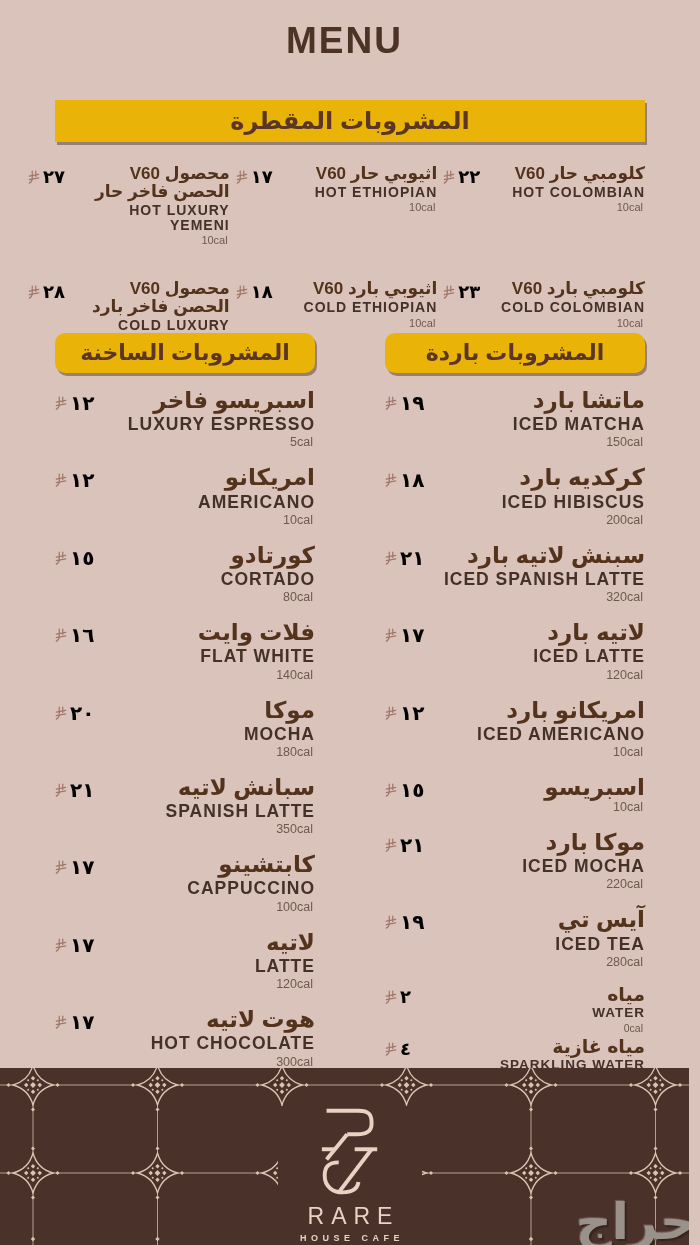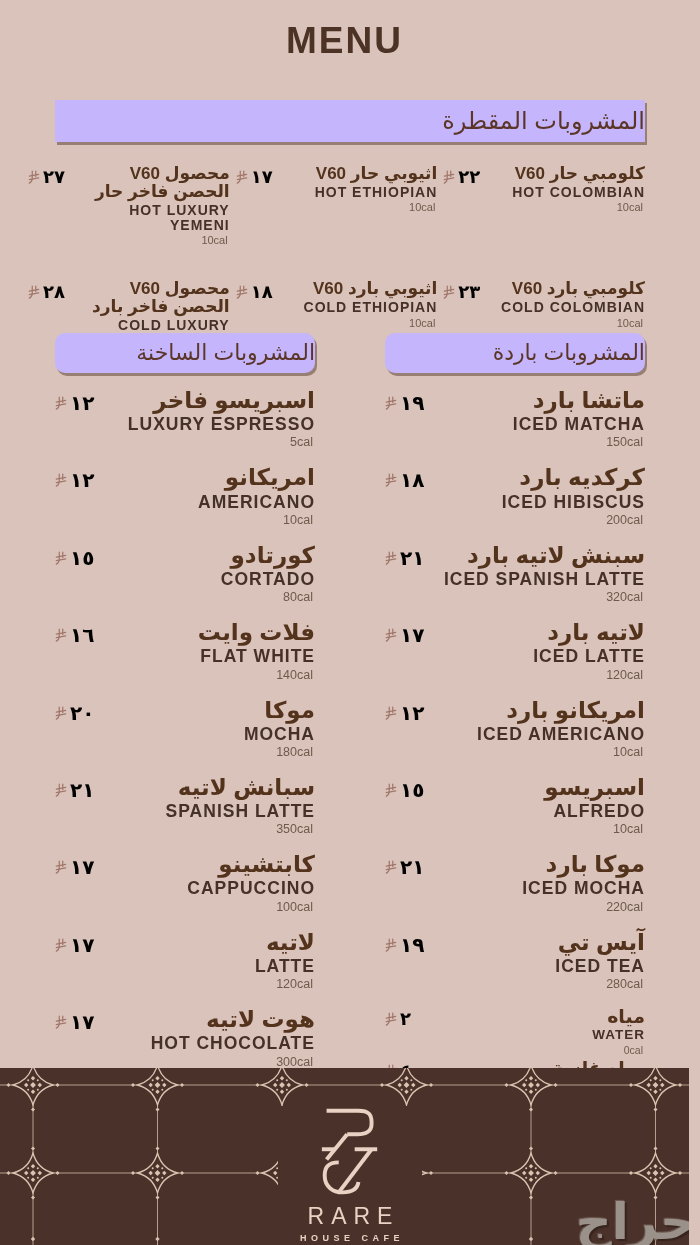--- a/index.html
+++ b/index.html
@@ -4,21 +4,21 @@
 <style>
   html,body{margin:0;padding:0;background:#d9c3ba;}
   .page{position:relative;width:689px;height:1245px;background:#d9c3ba;overflow:hidden;
         font-family:"Liberation Sans","DejaVu Sans",sans-serif;color:#54331d;}
 
   
   .menu-title{position:absolute;top:20px;left:0;right:0;margin:0;text-align:center;
               font-size:37px;font-weight:700;letter-spacing:2px;color:#4c3325;}
 
   
-  .banner{background:#c4b5fd;color:#5b3627;font-weight:400;
+  .banner{background:#eab308;color:#5b3627;text-align:center;font-weight:700;
           box-shadow:2px 3px 0 rgba(74,45,32,.45);}
   .banner-full{position:absolute;left:55px;top:100px;width:590px;height:42px;line-height:42px;
                font-size:24px;letter-spacing:6px;direction:rtl;}
   .col-banner{height:40px;line-height:40px;font-size:22px;letter-spacing:4px;direction:rtl;
               margin-bottom:15px;border-radius:10px;}
 
   
   .drip-grid{position:absolute;left:28px;top:165px;width:617px;display:grid;
              grid-template-columns:1fr 1fr 1fr;direction:rtl;row-gap:18px;column-gap:6px;}
   .drip-cell{direction:ltr;display:flex;align-items:flex-start;}
@@ -488,21 +488,20 @@
                     <path d="M13 2 V11"></path>
                     <path d="M2 10.5 L18 7.5"></path>
                     <path d="M2 16.5 L18 13.5"></path>
                   </g>
                 </svg>
               </span>
               <span class="digits">١٥</span>
             </div>
             <div class="names">
               <div class="ar">اسبريسو</div>
-              <div class="en">ALFREDO</div>
               <div class="cal">10cal</div>
             </div>
           </div>
           <div class="item">
             <div class="price">
               <span class="sar">
                 <svg viewBox="0 0 20 24" width="12" height="14" aria-hidden="true">
                   <g fill="none" stroke="currentColor" stroke-width="2.1" stroke-linecap="round">
                     <path d="M7 2 V14 C7 19 5 21 2 22.5"></path>
                     <path d="M13 2 V11"></path>

